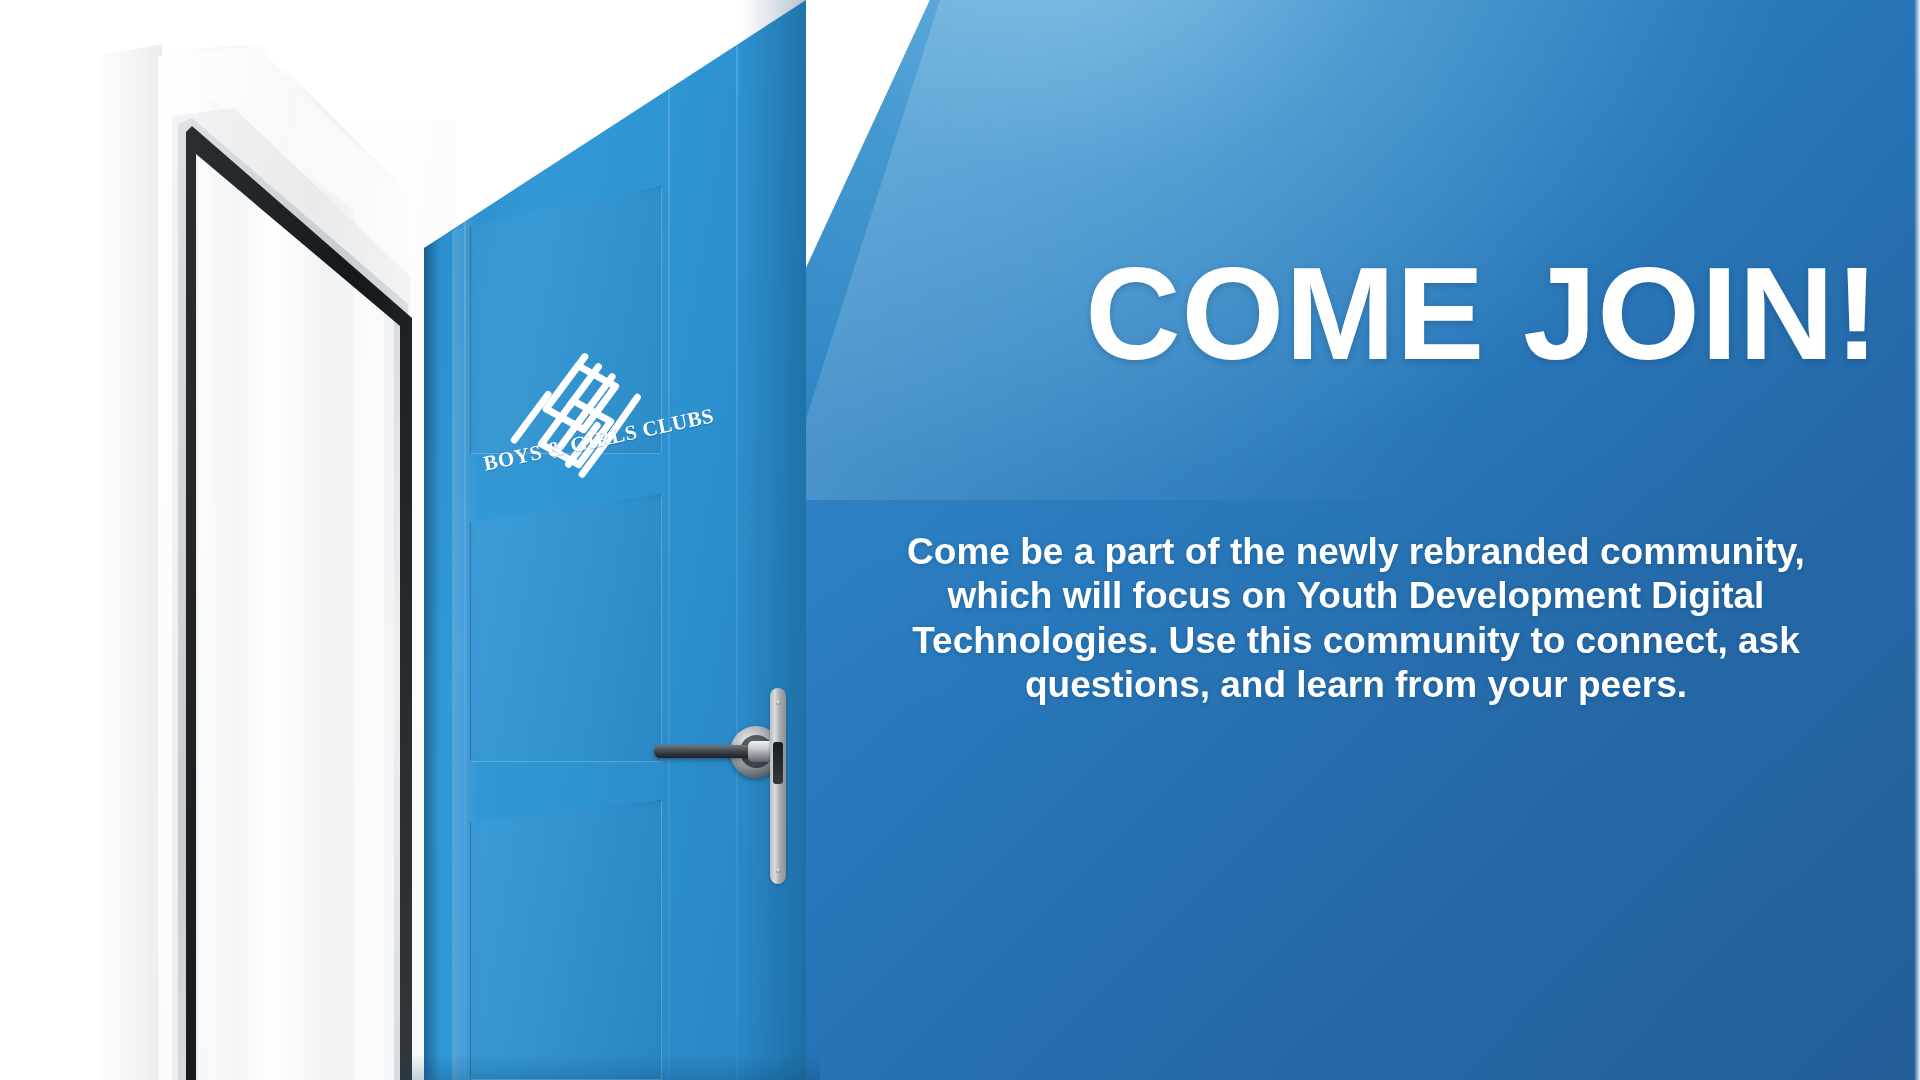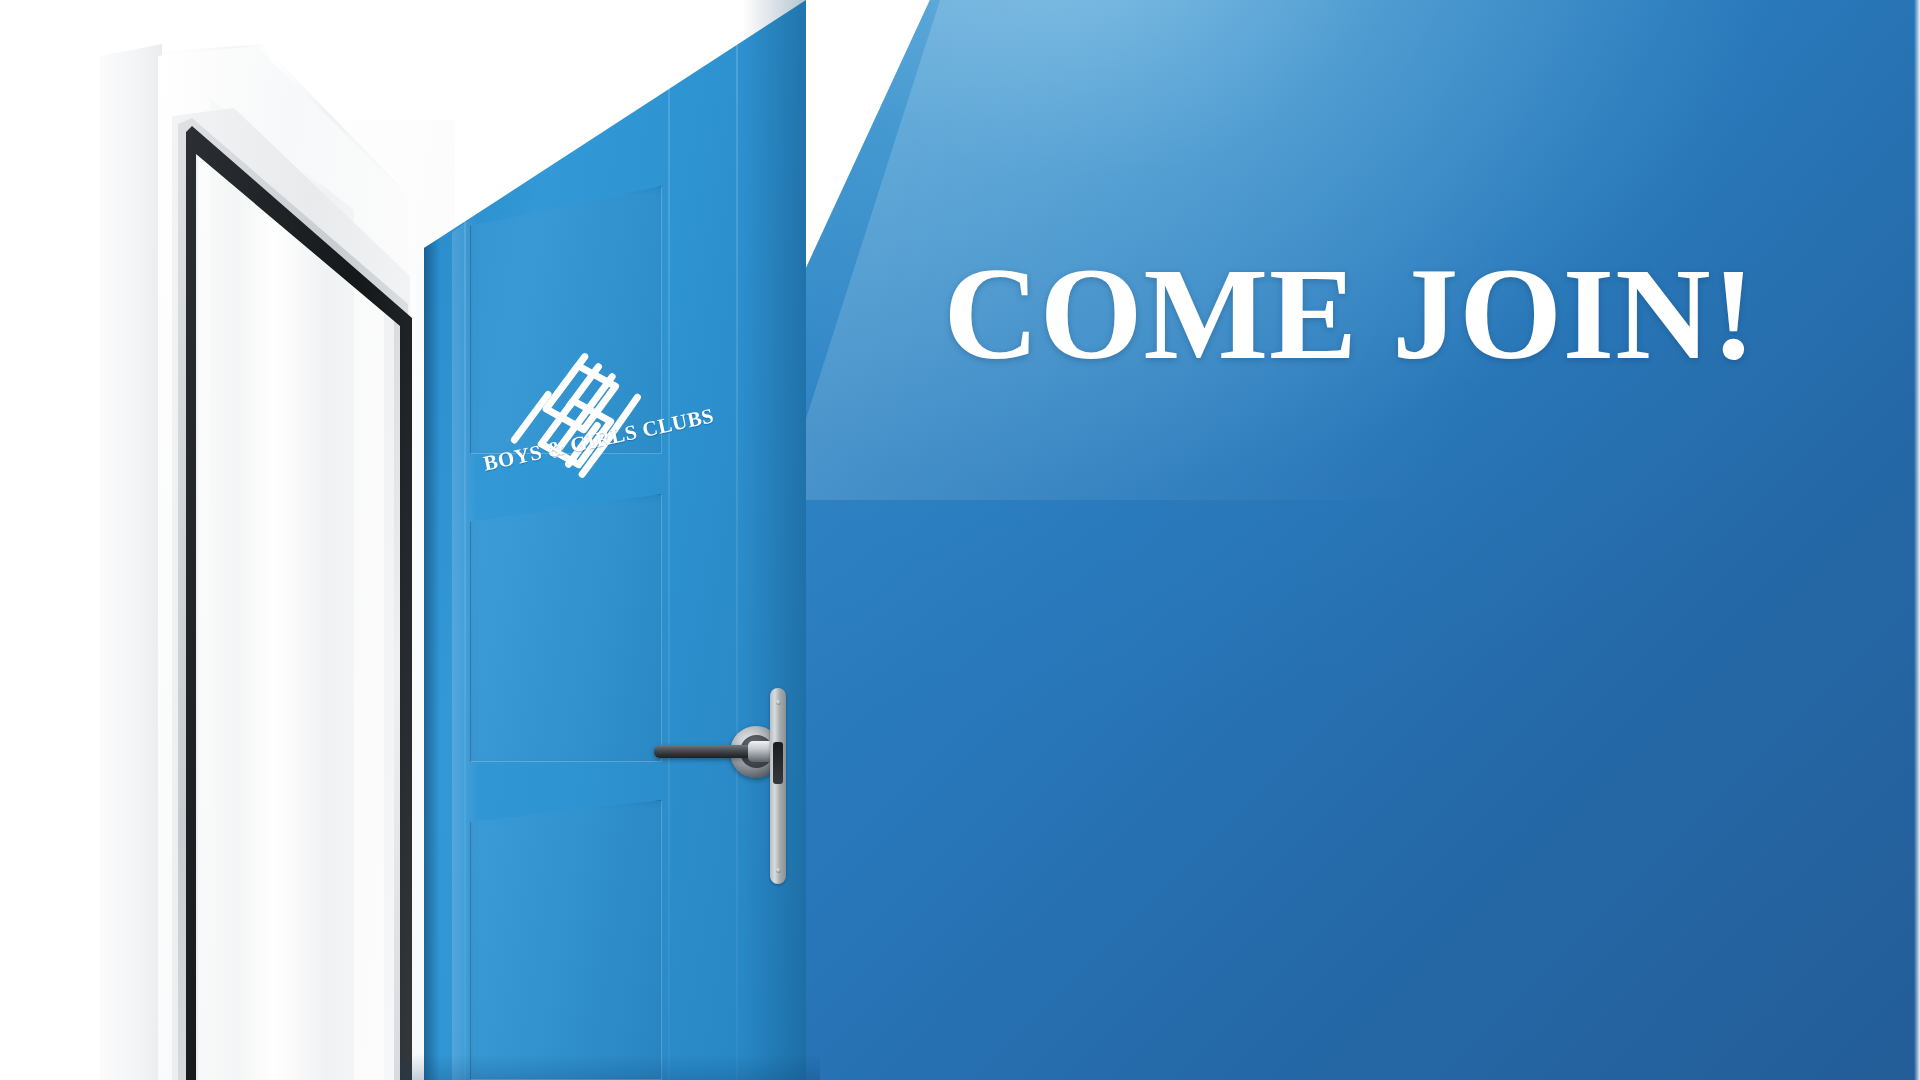--- a/index.html
+++ b/index.html
@@ -277,26 +277,26 @@
   }
   .screw-top { left:776px; top:700px; }
   .screw-bot { left:776px; top:868px; }
 
   
   .headline {
     position:absolute;
     left:820px; top:248px;
     width:1060px;
     color:#ffffff;
-    font-family:Liberation Serif, serif;
+    font-family:Liberation Sans, sans-serif;
     font-weight:700;
     font-size:132px;
     line-height:1.0;
     letter-spacing:1px;
-    text-align:center;
+    text-align:right;
     white-space:nowrap;
     text-shadow:0 2px 6px rgba(10,52,90,0.28);
   }
 
   .body-copy {
     position:absolute;
     left:816px; top:530px;
     width:1080px;
     color:#ffffff;
     font-family:"Liberation Sans", sans-serif;
@@ -381,16 +381,22 @@
   </div>
   <div class="strike"></div>
   <div class="strike-hole"></div>
   <div class="strike-screw screw-top"></div>
   <div class="strike-screw screw-bot"></div>
 
   <div class="floor-shadow"></div>
 
   <h1 class="headline">COME JOIN!</h1>
 
+  <p class="body-copy">
+    <span>Come be a part of the newly rebranded community,</span><br>
+    <span>which will focus on Youth Development Digital</span><br>
+    <span>Technologies. Use this community to connect, ask</span><br>
+    <span>questions, and learn from your peers.</span>
+  </p>
 
   <div class="right-edge"></div>
 
 </div>
 
 </body></html>

